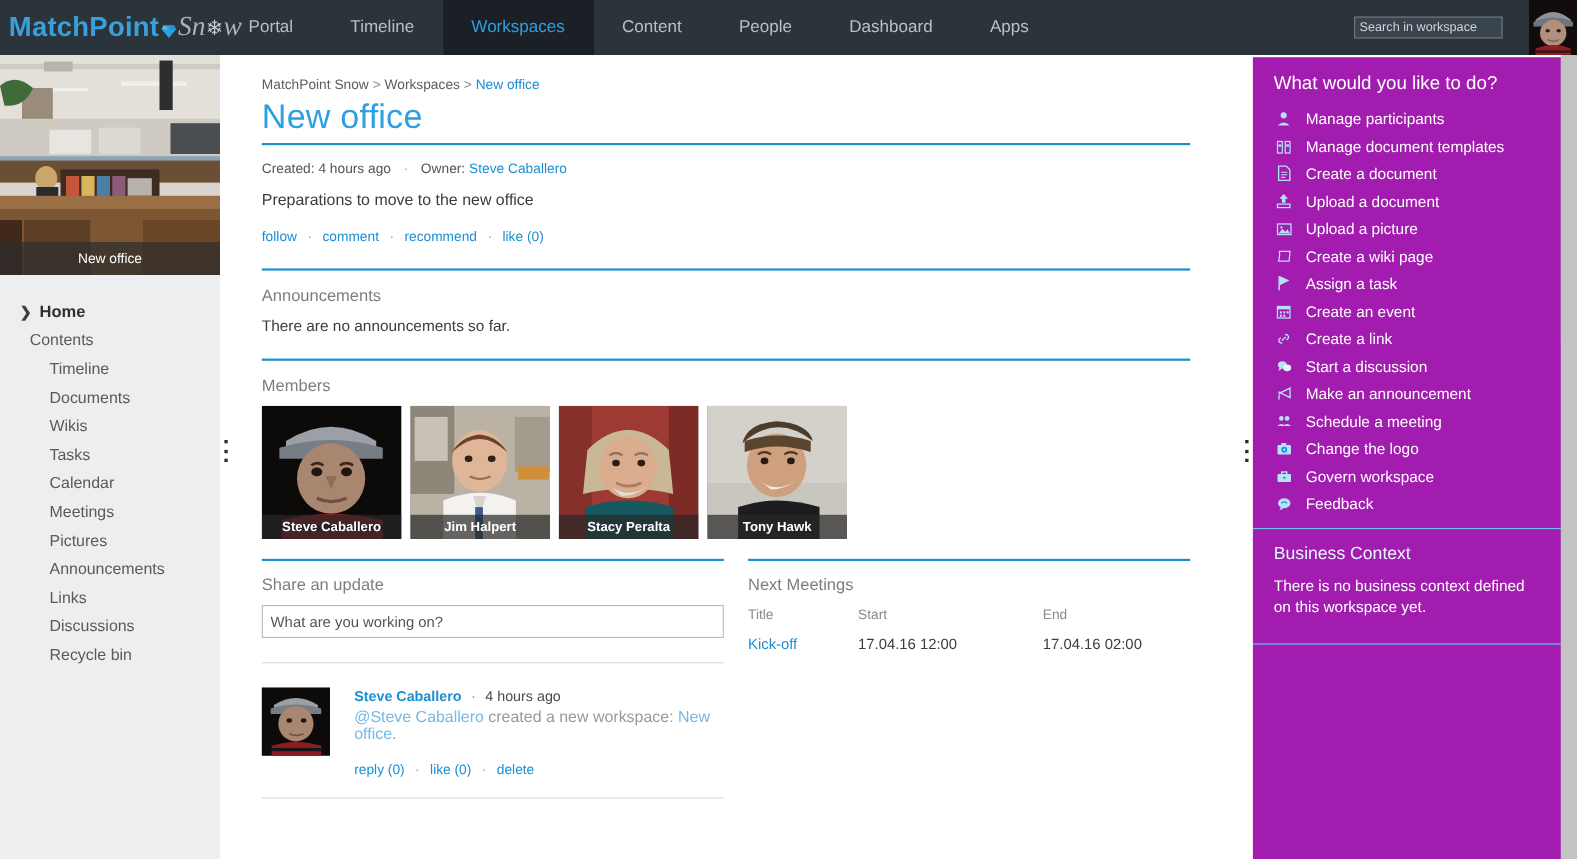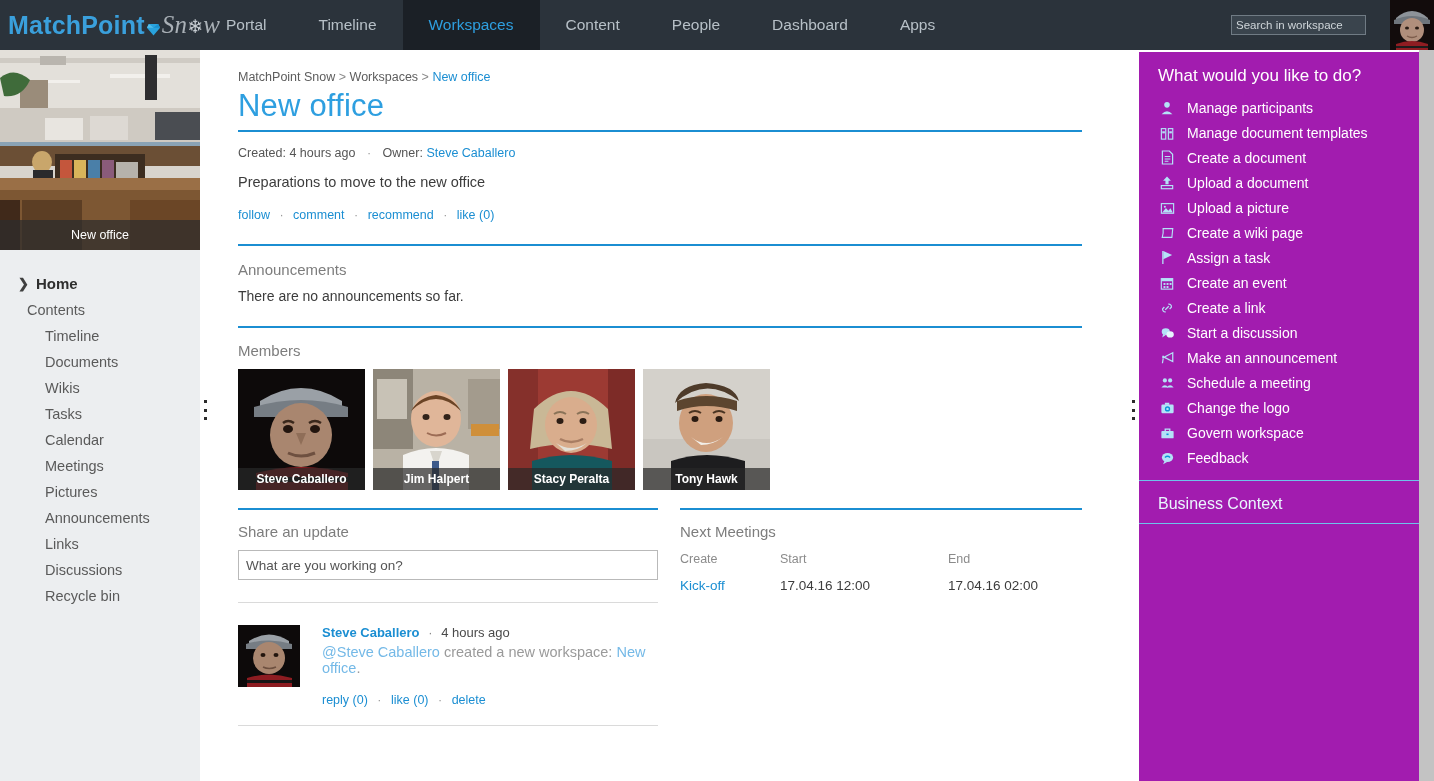--- a/index.html
+++ b/index.html
@@ -463,21 +463,21 @@
       </div>
       <div class="grey-rule" style="margin-top:18px;"></div>
     </div>
 
     <div class="col-right">
       <div class="rule-blue" style="margin:0 0 13px 0;"></div>
       <div class="sec-h">Next Meetings</div>
       <table class="mtable">
         <thead>
           <tr>
-            <th style="width:100px;">Create</th>
+            <th style="width:100px;">Title</th>
             <th style="width:168px;">Start</th>
             <th>End</th>
           </tr>
         </thead>
         <tbody>
           <tr>
             <td><a>Kick-off</a></td>
             <td>17.04.16 12:00</td>
             <td>17.04.16 02:00</td>
           </tr>
@@ -638,18 +638,19 @@
           <ellipse cx="8" cy="7.4" rx="6.4" ry="5.2" fill="#b4e2f7"></ellipse>
           <path d="M4.6 11 L3 15 L8 12.2 Z" fill="#b4e2f7"></path>
           <path d="M5 7.4 Q8 4.6 11 7.4" stroke="#0a93d8" stroke-width="1.4" fill="none"></path>
         </svg>
       </span>
     <span class="rp-label">Feedback</span>
   </div>
 
   <div class="rp-divider"></div>
   <div class="rp-sec-title">Business Context</div>
+  <div class="rp-sec-body">There is no business context defined on this workspace yet.</div>
   <div class="rp-divider"></div>
 </div>
 
 <div class="scrollbar">
   <div class="thumb"></div>
 </div>
 
 </body></html>

